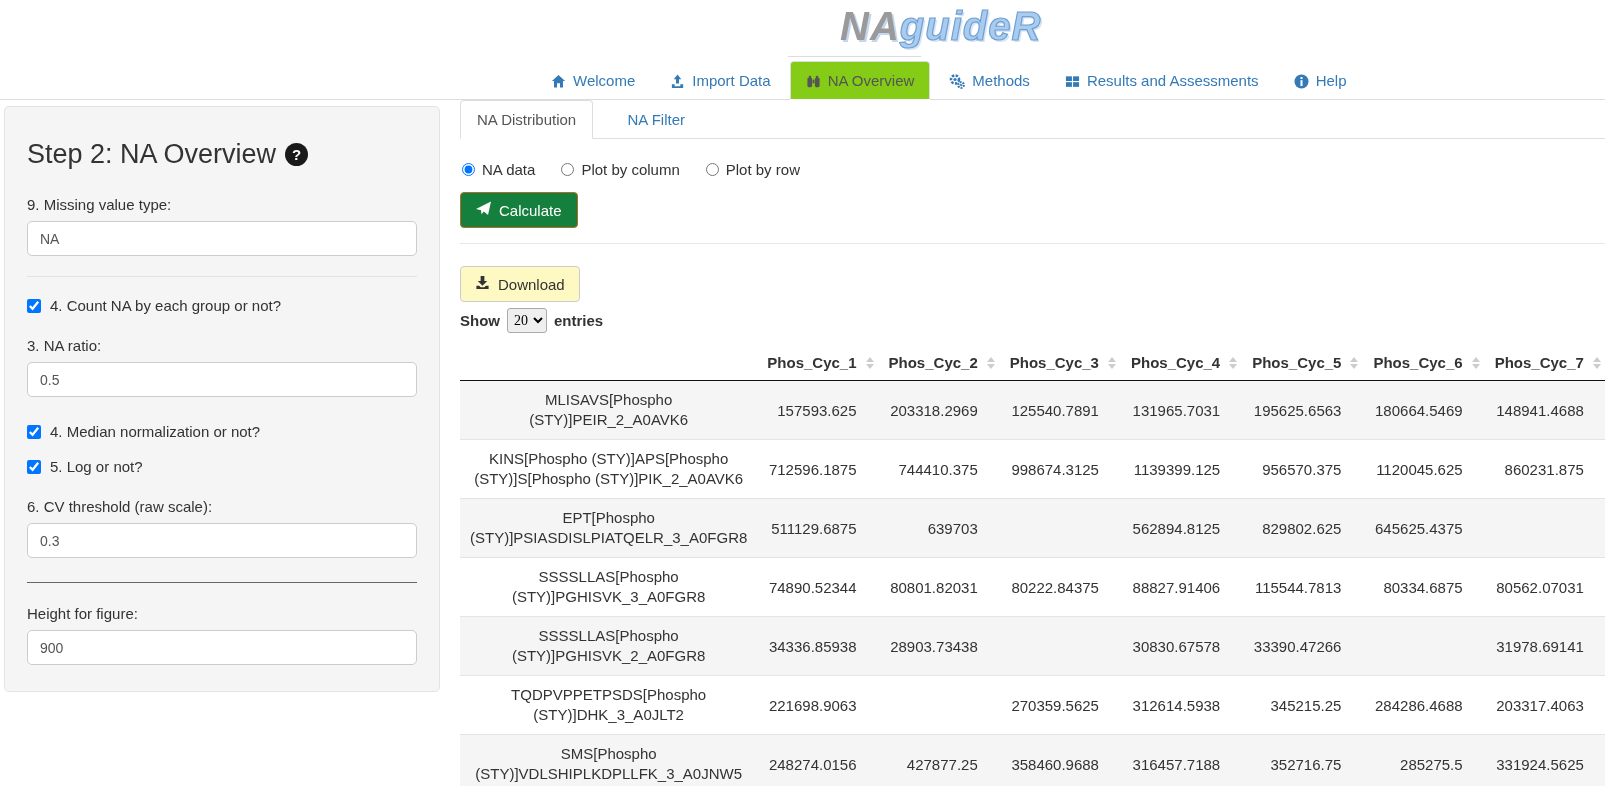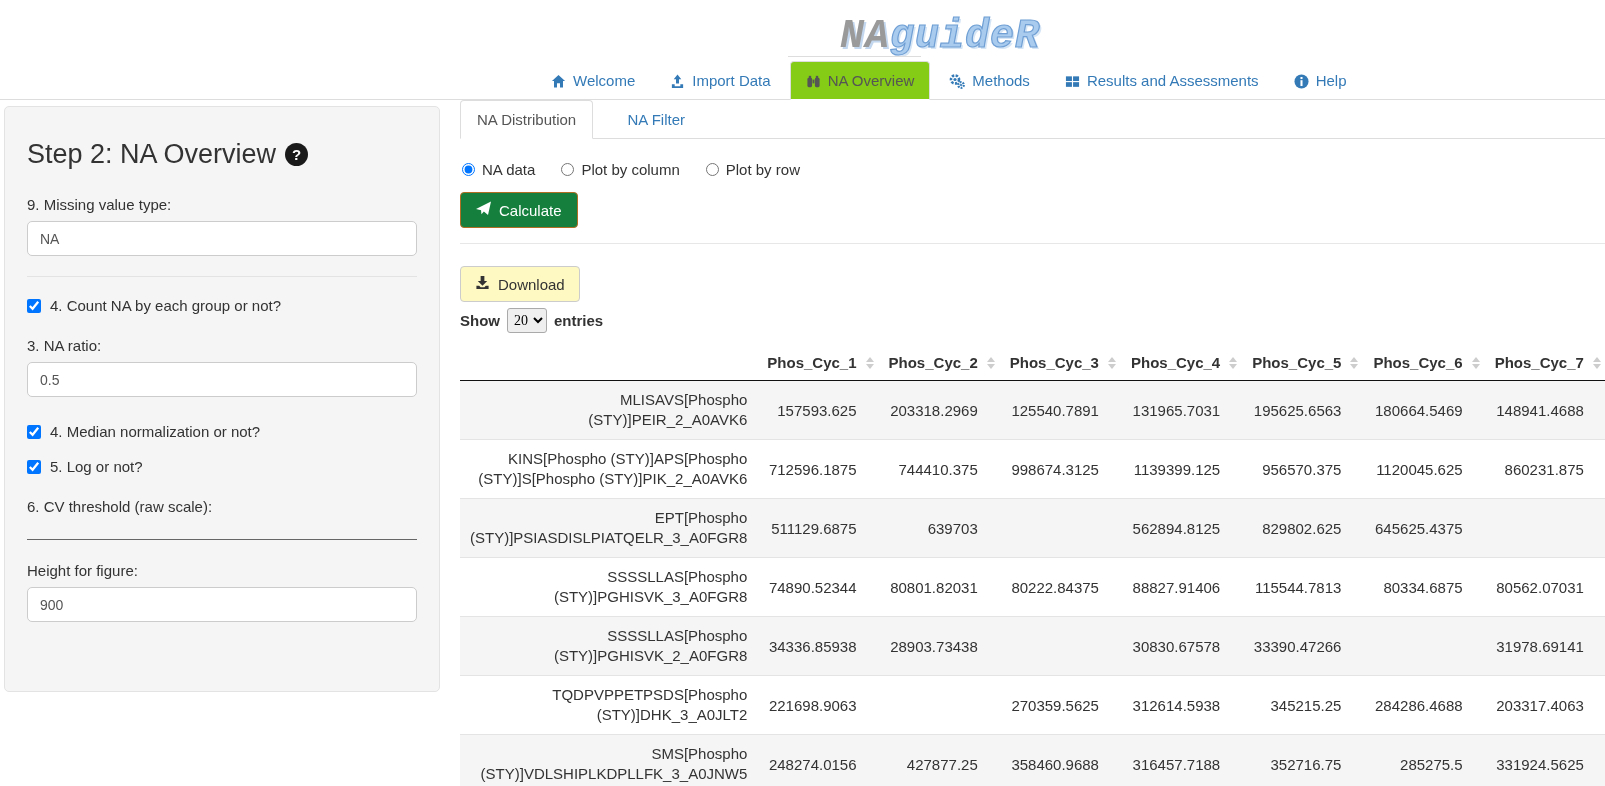--- a/index.html
+++ b/index.html
@@ -1,21 +1,21 @@
 <!DOCTYPE html>
 <html><head>
 <meta charset="utf-8">
 <style>
   * { margin:0; padding:0; box-sizing:border-box; }
   html,body { width:1605px; height:786px; overflow:hidden; background:#fff;
     font-family:"Liberation Sans", sans-serif; color:#333; }
 
   
   .topbar { position:relative; height:58px; }
-  .logo { position:absolute; left:840px; top:14px; font-family:Liberation Mono, monospace;
+  .logo { position:absolute; left:840px; top:4px; font-family:Liberation Sans, sans-serif;
     font-style:italic; font-weight:bold; font-size:40px; letter-spacing:1px; white-space:nowrap; }
   .logo-na { color:#9a9a9a; text-shadow:2px 2px 0 #c3d7ee; }
   .logo-guider { color:#a9cbee; -webkit-text-stroke:1.2px #6f9fd4; text-shadow:2px 2px 0 #d6e5f5; }
   .logo-underline { position:absolute; left:788px; top:56px; width:133px; height:1px; background:#ddd; }
 
   
   .navtabs { position:relative; height:42px; border-bottom:1px solid #ddd; }
   .navtabs-inner { position:absolute; left:535px; bottom:-1px; display:flex; align-items:flex-end; }
   .nav-item { display:flex; align-items:flex-end; gap:7px; padding:10px 15px; margin-right:3px;
     color:#337ab7; font-size:15px; cursor:pointer; border:1px solid transparent;
@@ -59,21 +59,21 @@
   .show-row { display:flex; align-items:center; gap:7px; margin-top:6px; font-size:15px; font-weight:bold; }
   .show-row select { height:25px; font-size:14px; border:1px solid #aaa; border-radius:3px; padding:0 2px;
     font-family:Liberation Serif, serif; }
 
   
   table.dt { width:100%; border-collapse:collapse; margin-top:12px; font-size:15px; }
   table.dt thead th { font-weight:bold; text-align:left; padding:9px 22px 9px 10px; position:relative;
     border-bottom:1px solid #111; white-space:nowrap; cursor:pointer; }
   table.dt thead th.col-label { text-align:left; width:288px; }
   table.dt td { padding:9px 22px 9px 10px; text-align:right; border-bottom:1px solid #e4e4e4; }
-  table.dt td.rowlabel { text-align:right; line-height:20px; padding-right:10px; }
+  table.dt td.rowlabel { text-align:center; line-height:20px; padding-right:10px; }
   table.dt tbody tr:nth-child(odd) { background:#f5f5f5; }
   .sort { position:absolute; right:5px; top:50%; transform:translateY(-50%); display:flex;
     flex-direction:column; gap:2px; }
   .tri-up { width:0; height:0; border-left:4px solid transparent; border-right:4px solid transparent;
     border-bottom:5px solid #cdcdcd; }
   .tri-down { width:0; height:0; border-left:4px solid transparent; border-right:4px solid transparent;
     border-top:5px solid #cdcdcd; }
 </style>
 </head>
 <body>
@@ -174,20 +174,21 @@
       <input type="checkbox" checked="" style="">
       <span>4. Median normalization or not?</span>
     </div>
 
     <div class="check-row">
       <input type="checkbox" checked="" style="">
       <span>5. Log or not?</span>
     </div>
 
     <div class="ctrl-label" style="margin-top:23px;">6. CV threshold (raw scale):</div>
+    <input class="text-input" type="text" value="0.3" style="">
 
     <hr class="hr-dark">
 
     <div class="ctrl-label">Height for figure:</div>
     <input class="text-input" type="text" value="900" style="">
   </div>
 
   <div class="main">
 
     <div class="subtabs">

